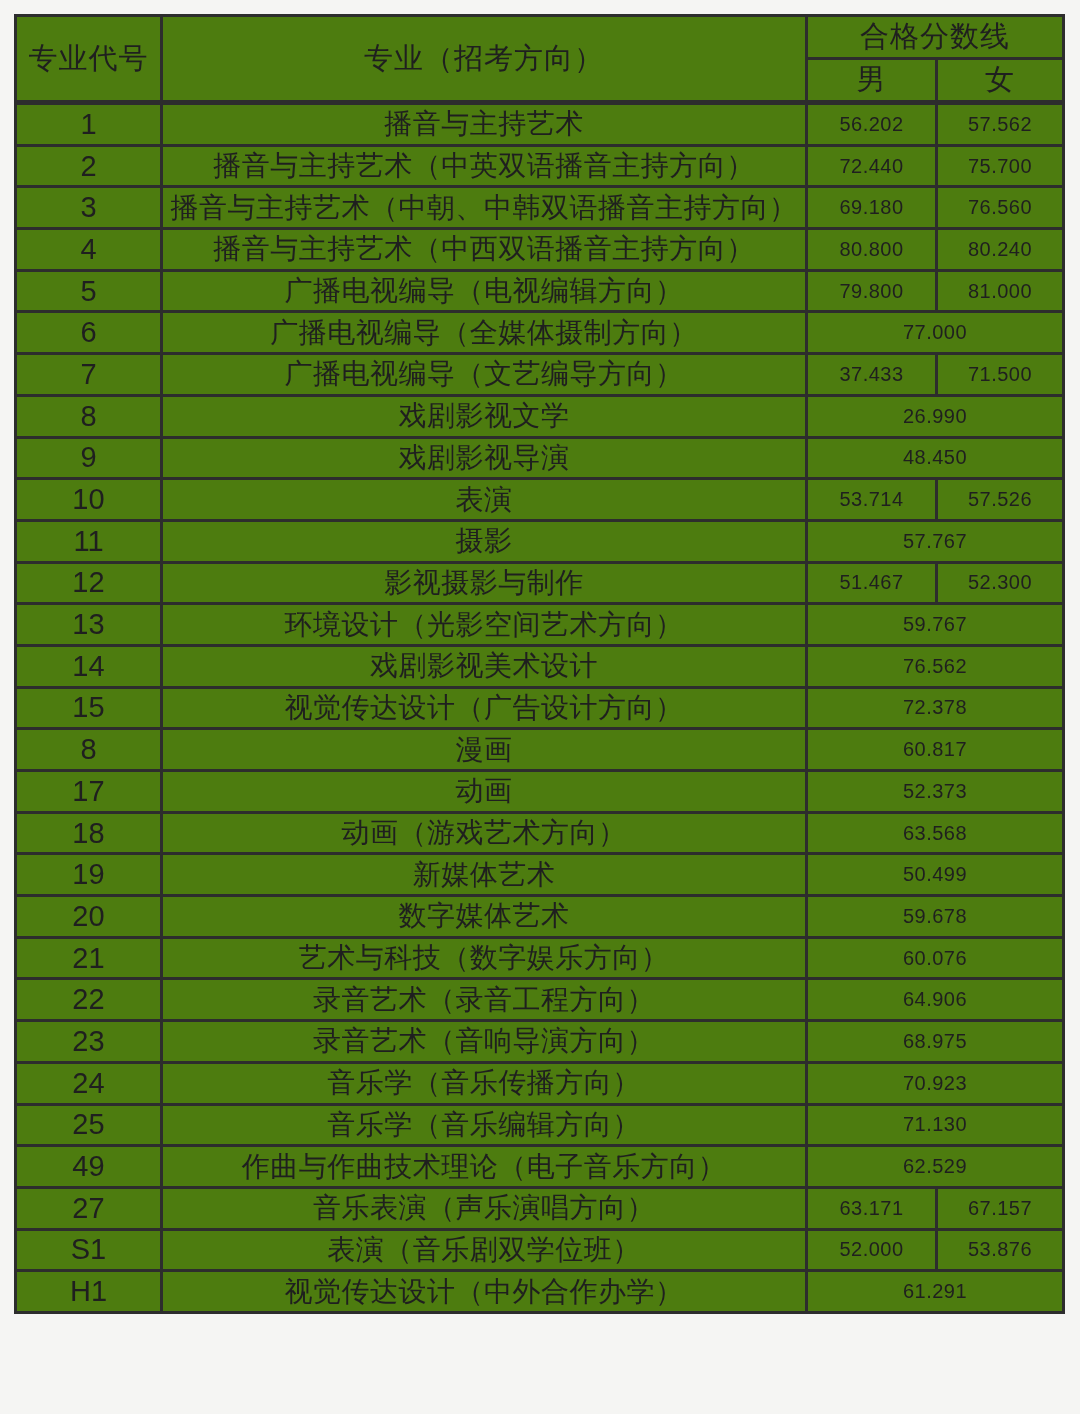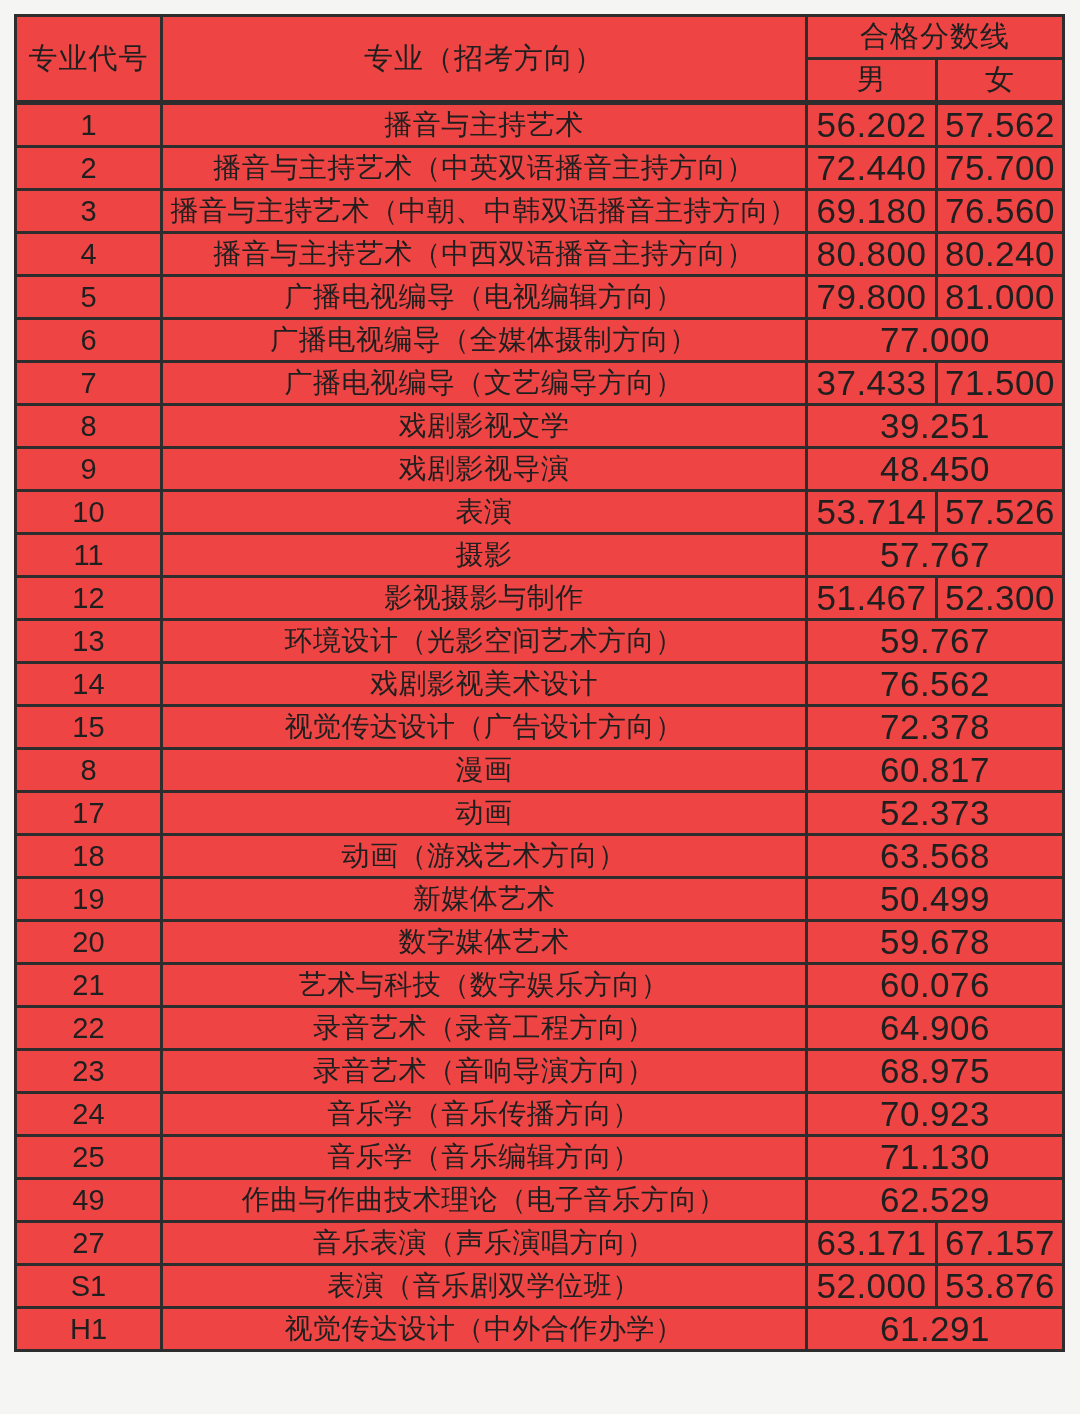--- a/index.html
+++ b/index.html
@@ -18,21 +18,21 @@
   .table-wrap {
     position: absolute;
     left: 14px;
     top: 14px;
     width: 1048px;
   }
   table.score-table {
     width: 100%;
     border-collapse: collapse;
     table-layout: fixed;
-    background: #ef4444;
+    background: #4d7c0f;
   }
   table.score-table th,
   table.score-table td {
     border: 3px solid #2d2d2d;
     text-align: center;
     vertical-align: middle;
     padding: 0 4px;
     font-weight: normal;
     overflow: hidden;
     white-space: nowrap;
@@ -53,21 +53,21 @@
   }
   td.code-cell {
     font-size: 29px;
   }
   td.major-cell {
     font-size: 28px;
     letter-spacing: 0.5px;
     font-family: Liberation Mono, monospace;
   }
   td.score-cell {
-    font-size: 35px;
+    font-size: 20px;
     letter-spacing: 0.5px;
   }
 </style>
 </head>
 <body>
 
 <div class="table-wrap">
   <table class="score-table">
     <colgroup>
       <col style="width:146px">
@@ -124,21 +124,21 @@
         </tr>
         <tr>
           <td class="code-cell">7</td>
           <td class="major-cell">广播电视编导（文艺编导方向）</td>
           <td class="score-cell">37.433</td>
           <td class="score-cell">71.500</td>
         </tr>
         <tr>
           <td class="code-cell">8</td>
           <td class="major-cell">戏剧影视文学</td>
-          <td class="score-cell" colspan="2">39.251</td>
+          <td class="score-cell" colspan="2">26.990</td>
         </tr>
         <tr>
           <td class="code-cell">9</td>
           <td class="major-cell">戏剧影视导演</td>
           <td class="score-cell" colspan="2">48.450</td>
         </tr>
         <tr>
           <td class="code-cell">10</td>
           <td class="major-cell">表演</td>
           <td class="score-cell">53.714</td>

